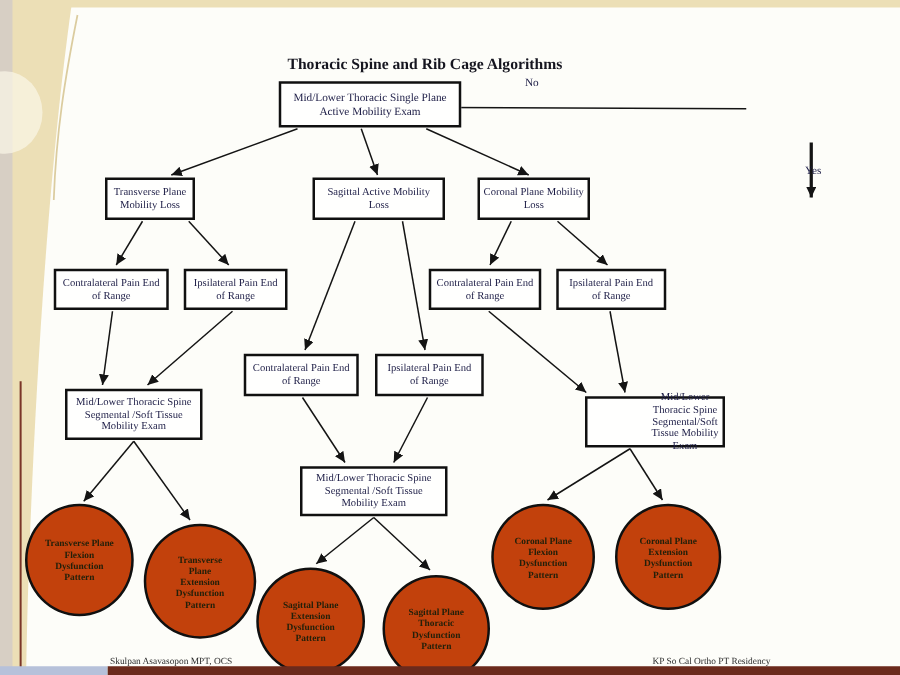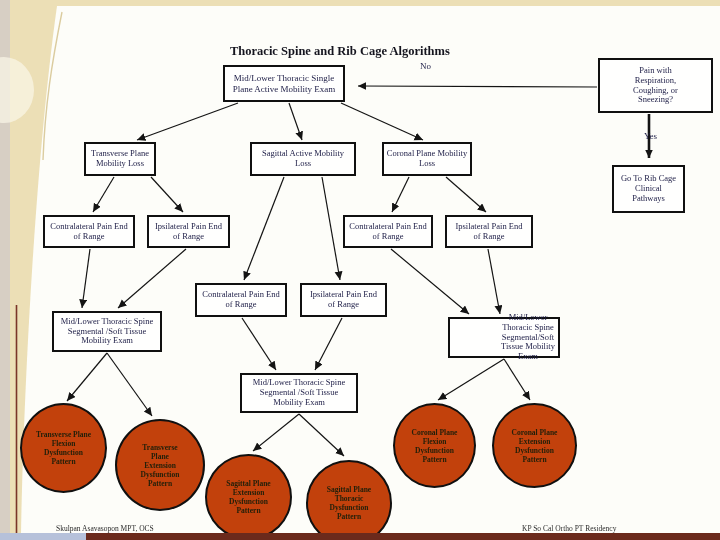--- a/index.html
+++ b/index.html
@@ -65,31 +65,25 @@
       <line x1="597" y1="87" x2="358" y2="86" marker-end="url(#ah)"></line>
       <line x1="649" y1="114" x2="649" y2="158" stroke-width="2.6" marker-end="url(#ah)"></line>
     </g>
   </svg>
 
   <div class="title">Thoracic Spine and Rib Cage Algorithms</div>
 
   <div class="lbl" style="left:420px;top:61px;">No</div>
   <div class="lbl" style="left:620px;top:131px;margin-left:24px;">Yes</div>
 
-  <div class="node" style="left:223px;top:65px;width:122px;height:37px;font-size:9px;">
+  <div class="node" style="left:223px;top:65px;width:146px;height:37px;font-size:9px;">
     <span style="width:124px;">Mid/Lower Thoracic Single Plane Active Mobility Exam</span>
   </div>
 
-  <div class="node" style="left:598px;top:58px;width:115px;height:55px;">
-    <span style="width:62px;">Pain with Respiration, Coughing, or Sneezing?</span>
-  </div>
 
-  <div class="node" style="left:612px;top:165px;width:73px;height:48px;">
-    <span style="width:60px;">Go To Rib Cage Clinical Pathways</span>
-  </div>
 
   <div class="node" style="left:84px;top:142px;width:72px;height:34px;">
     <span style="width:88px;">Transverse Plane Mobility Loss</span>
   </div>
 
   <div class="node" style="left:250px;top:142px;width:106px;height:34px;">
     <span style="width:96px;">Sagittal Active Mobility Loss</span>
   </div>
 
   <div class="node" style="left:382px;top:142px;width:90px;height:34px;">
@@ -116,21 +110,21 @@
   <div class="node" style="left:445px;top:215px;width:88px;height:33px;">
     <span style="width:74px;">Ipsilateral Pain End of Range</span>
   </div>
 
   <div class="node" style="left:52px;top:311px;width:110px;height:41px;">
     <span style="width:100px;">Mid/Lower Thoracic Spine Segmental /Soft Tissue Mobility Exam</span>
   </div>
   <div class="node" style="left:240px;top:373px;width:118px;height:40px;">
     <span style="width:100px;">Mid/Lower Thoracic Spine Segmental /Soft Tissue Mobility Exam</span>
   </div>
-  <div class="node" style="left:448px;top:317px;width:112px;height:41px;padding-left:48px;">
+  <div class="node" style="left:468px;top:317px;width:112px;height:41px;padding-left:48px;">
     <span style="width:100px;">Mid/Lower Thoracic Spine Segmental/Soft Tissue Mobility Exam</span>
   </div>
 
   <div class="outcome" style="left:20px;top:403px;width:87px;height:90px;">
     <span style="width:58px;">Transverse Plane Flexion Dysfunction Pattern</span>
   </div>
   <div class="outcome" style="left:115px;top:419px;width:90px;height:92px;">
     <span style="width:49px;">Transverse Plane Extension Dysfunction Pattern</span>
   </div>
   <div class="outcome" style="left:205px;top:454px;width:87px;height:86px;">
@@ -139,19 +133,19 @@
   <div class="outcome" style="left:306px;top:460px;width:86px;height:86px;">
     <span style="width:49px;">Sagittal Plane Thoracic Dysfunction Pattern</span>
   </div>
   <div class="outcome" style="left:393px;top:403px;width:83px;height:85px;">
     <span style="width:49px;">Coronal Plane Flexion Dysfunction Pattern</span>
   </div>
   <div class="outcome" style="left:492px;top:403px;width:85px;height:85px;">
     <span style="width:52px;">Coronal Plane Extension Dysfunction Pattern</span>
   </div>
 
-  <div class="footer" style="left:56px;">Skulpan Asavasopon MPT, OCS</div>
+  <div class="footer" style="left:88px;">Skulpan Asavasopon MPT, OCS</div>
   <div class="footer" style="left:522px;">KP So Cal Ortho PT Residency</div>
 
   <div class="strip" style="left:86px;top:533px;width:634px;height:7px;background:#6b2a1c;"></div>
   <div class="strip" style="left:0px;top:533px;width:86px;height:7px;background:#b6c1da;"></div>
 
 </div>
 
 </body></html>

